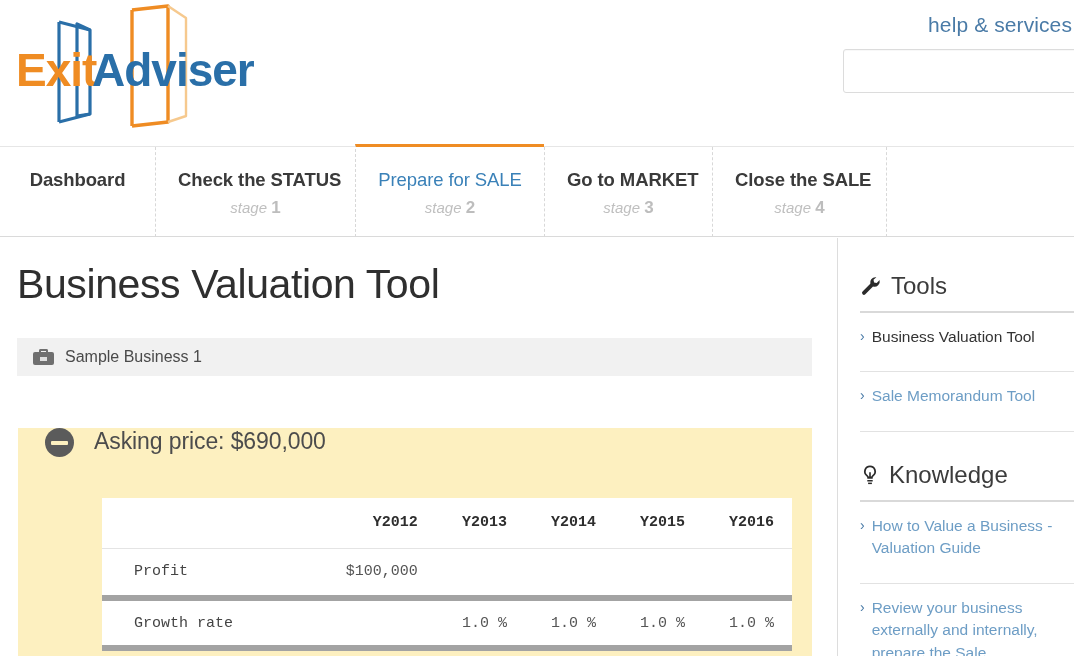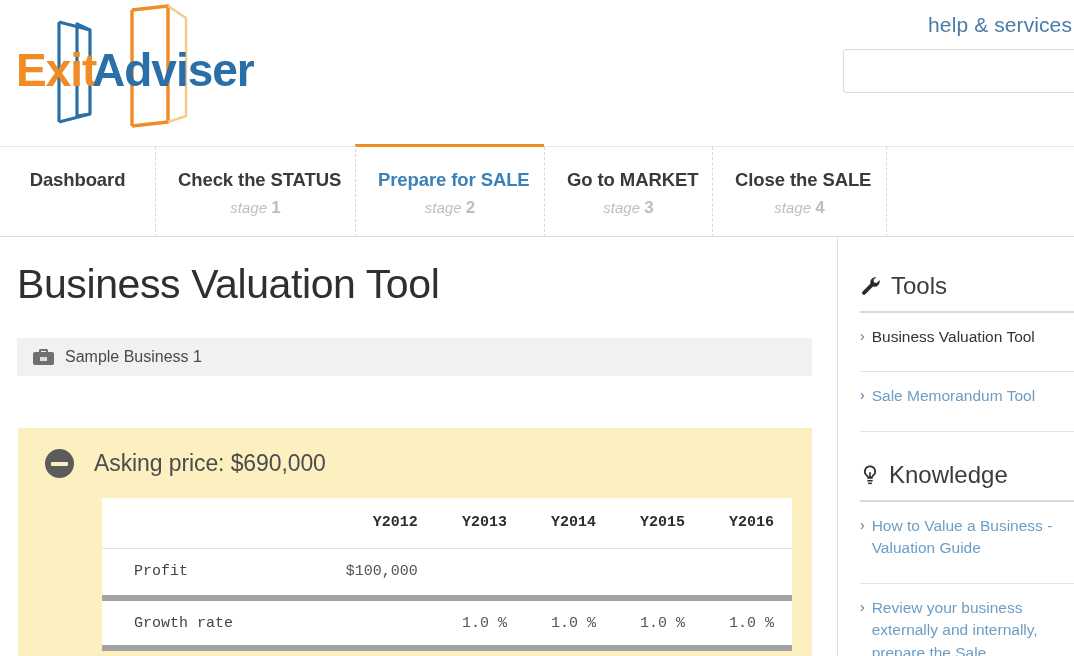--- a/index.html
+++ b/index.html
@@ -89,21 +89,21 @@
   .tab-stage {
     margin-top: 7px;
     font-size: 15px;
     font-style: italic;
     color: #bfbfbf;
     white-space: nowrap;
   }
   .tab-stage b { font-style: normal; font-weight: 700; font-size: 17px; color: #bdbdbd; }
 
   .tab.active { border-top: 3px solid #ef8c23; margin-top: -3px; }
-  .tab.active .tab-title { color: #3a81b8; font-weight: 700; }
+  .tab.active .tab-title { color: #3a81b8; font-weight: 400; }
 
   .tab-spacer {
     flex: 1;
     border-left: 1px dashed #d8d8d8;
     border-bottom: 1px solid #dadada;
     background: #fff;
   }
 
   
   .content {
@@ -172,21 +172,20 @@
     position: absolute;
     left: 18px;
     top: 190px;
     width: 794px;
     min-height: 228px;
     background: #fdf0c0;
   }
 
   .asking-row {
     display: flex;
-    align-items: center;
     height: 70px;
     padding-left: 27px;
   }
   .minus-icon {
     width: 29px; height: 29px;
     border-radius: 50%;
     background: #5b5b5b;
     position: relative;
     flex: none;
     cursor: pointer;

